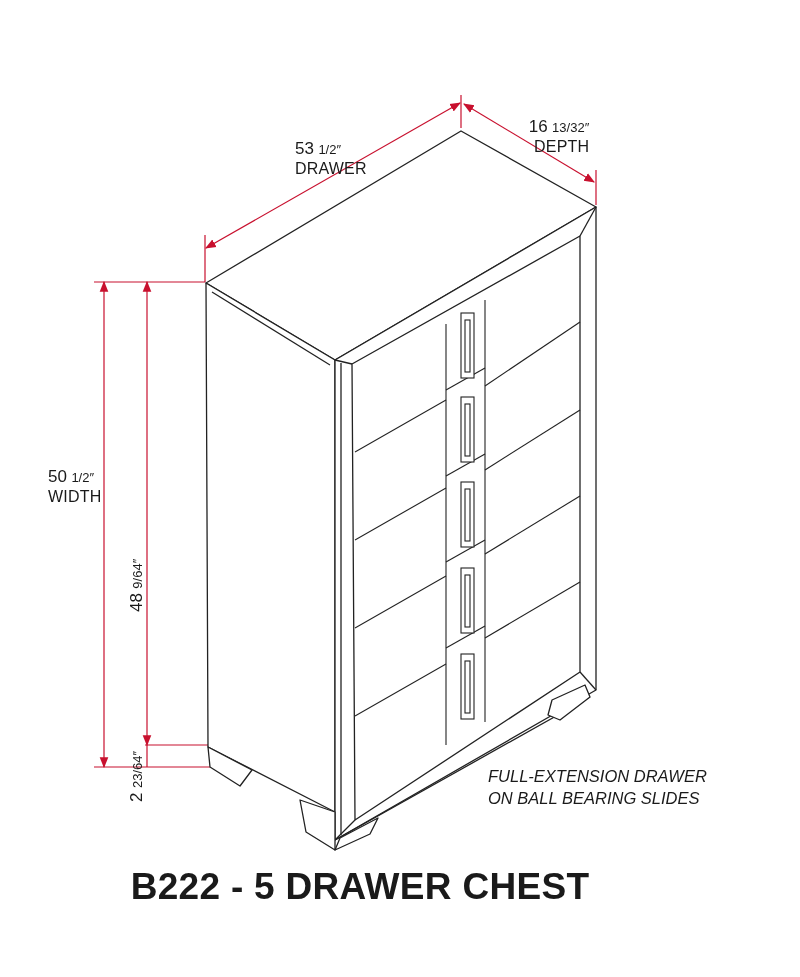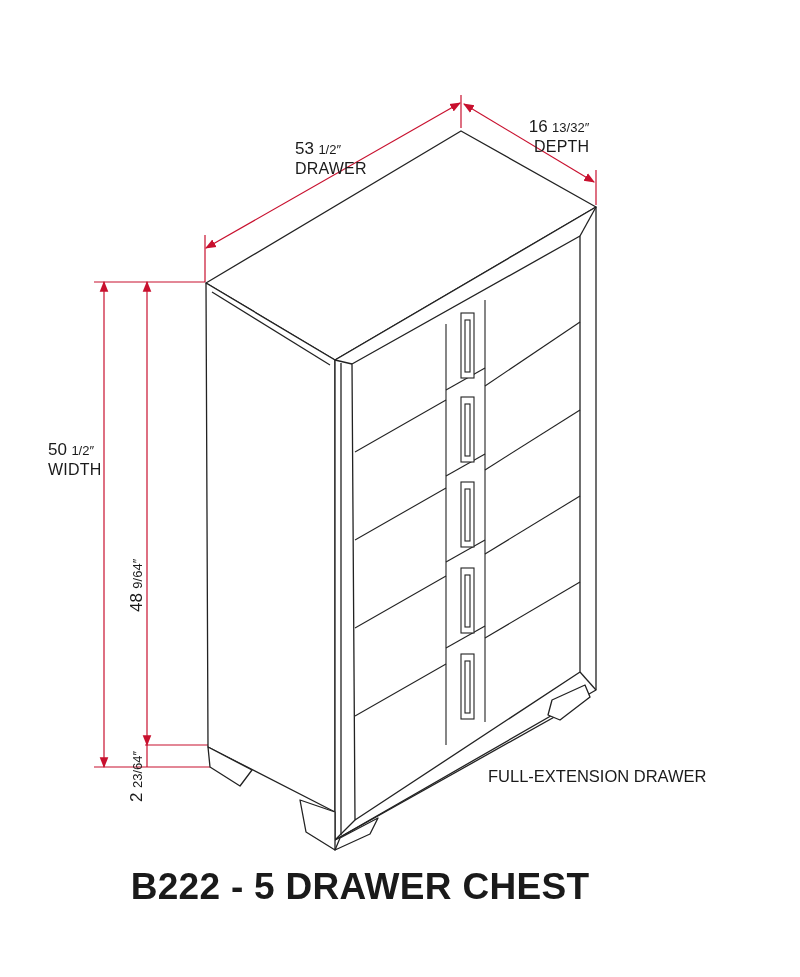--- a/index.html
+++ b/index.html
@@ -3,21 +3,21 @@
 <meta charset="utf-8">
 <style>
   html, body { margin:0; padding:0; background:#ffffff; }
   body { width:800px; height:977px; position:relative; overflow:hidden; font-family:"Liberation Sans", sans-serif; }
   #canvas { position:absolute; left:0; top:0; width:800px; height:977px; }
   .lbl { position:absolute; color:#1a1a1a; white-space:nowrap; line-height:1; }
   .big { font-size:17px; }
   .frac { font-size:13px; }
   .cap { font-size:16px; letter-spacing:0.2px; display:block; margin-top:4px; }
   .rot { transform:rotate(-90deg); transform-origin:left top; }
-  .note { position:absolute; left:488px; top:765px; font-size:16.5px; color:#1a1a1a; line-height:22px; }
+  .note { position:absolute; left:488px; top:765px; font-style:italic; font-size:16.5px; color:#1a1a1a; line-height:22px; }
   .title { position:absolute; left:0; width:720px; top:866px; text-align:center; font-weight:bold; font-size:37px; color:#1a1a1a; letter-spacing:0.3px; }
 </style>
 </head>
 <body>
 
 <svg id="canvas" viewBox="0 0 800 977" xmlns="http://www.w3.org/2000/svg">
   <defs>
     <marker id="arr" viewBox="0 0 10 10" refX="9" refY="5" markerWidth="9" markerHeight="9" orient="auto-start-reverse">
       <path d="M0,1 L10,5 L0,9 z" fill="#c8102e"></path>
     </marker>
@@ -116,33 +116,34 @@
   <span class="frac">1/2″</span>
   <span class="cap">DRAWER</span>
 </div>
 
 <div class="lbl" style="left:528px; top:118px;text-align:right;">
   <span class="big">16</span>
   <span class="frac">13/32″</span>
   <span class="cap" style="margin-left:6px;">DEPTH</span>
 </div>
 
-<div class="lbl" style="left:48px; top:441px;">
+<div class="lbl" style="left:48px; top:468px;">
   <span class="big">50</span>
   <span class="frac">1/2″</span>
   <span class="cap">WIDTH</span>
 </div>
 
 <div class="lbl rot" style="left:128px; top:612px;">
   <span class="big">48</span>
   <span class="frac">9/64″</span>
 </div>
 
 <div class="lbl rot" style="left:128px; top:802px;">
   <span class="big">2</span>
   <span class="frac">23/64″</span>
 </div>
 
 <div class="note">
   <div>FULL-EXTENSION DRAWER</div>
+  <div>ON BALL BEARING SLIDES</div>
 </div>
 
 <div class="title">B222 - 5 DRAWER CHEST</div>
 
 </body></html>

